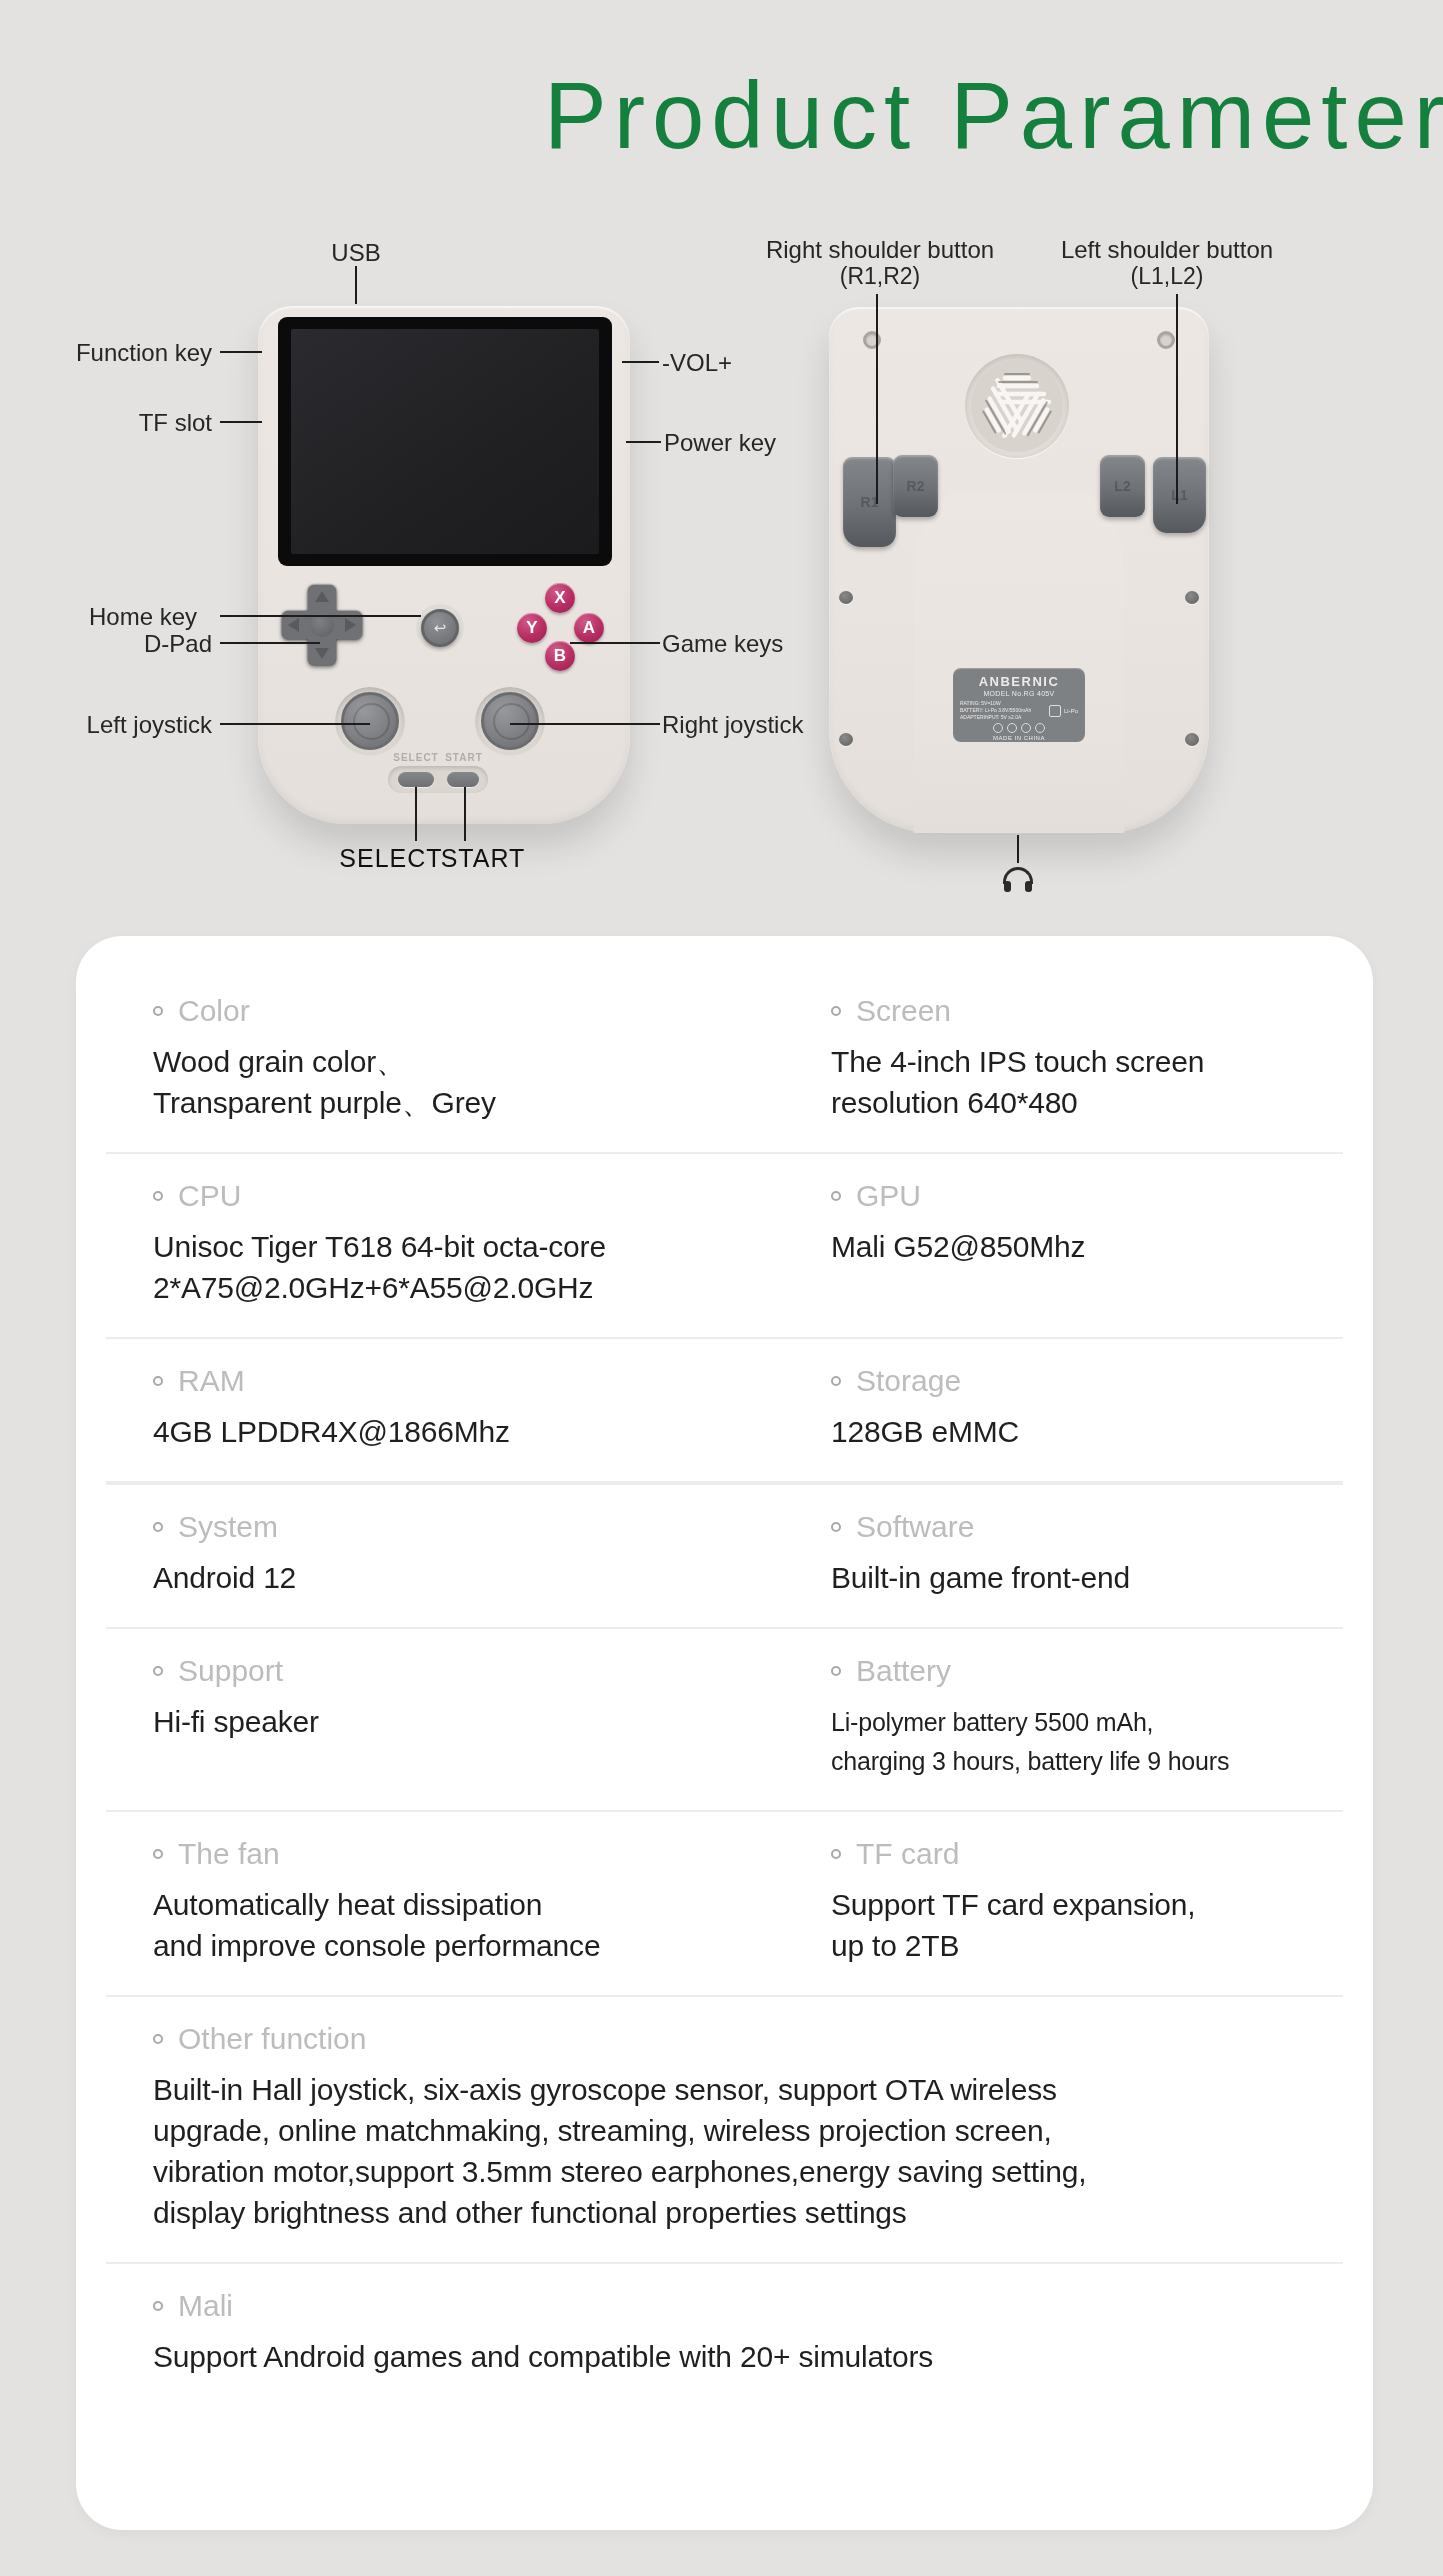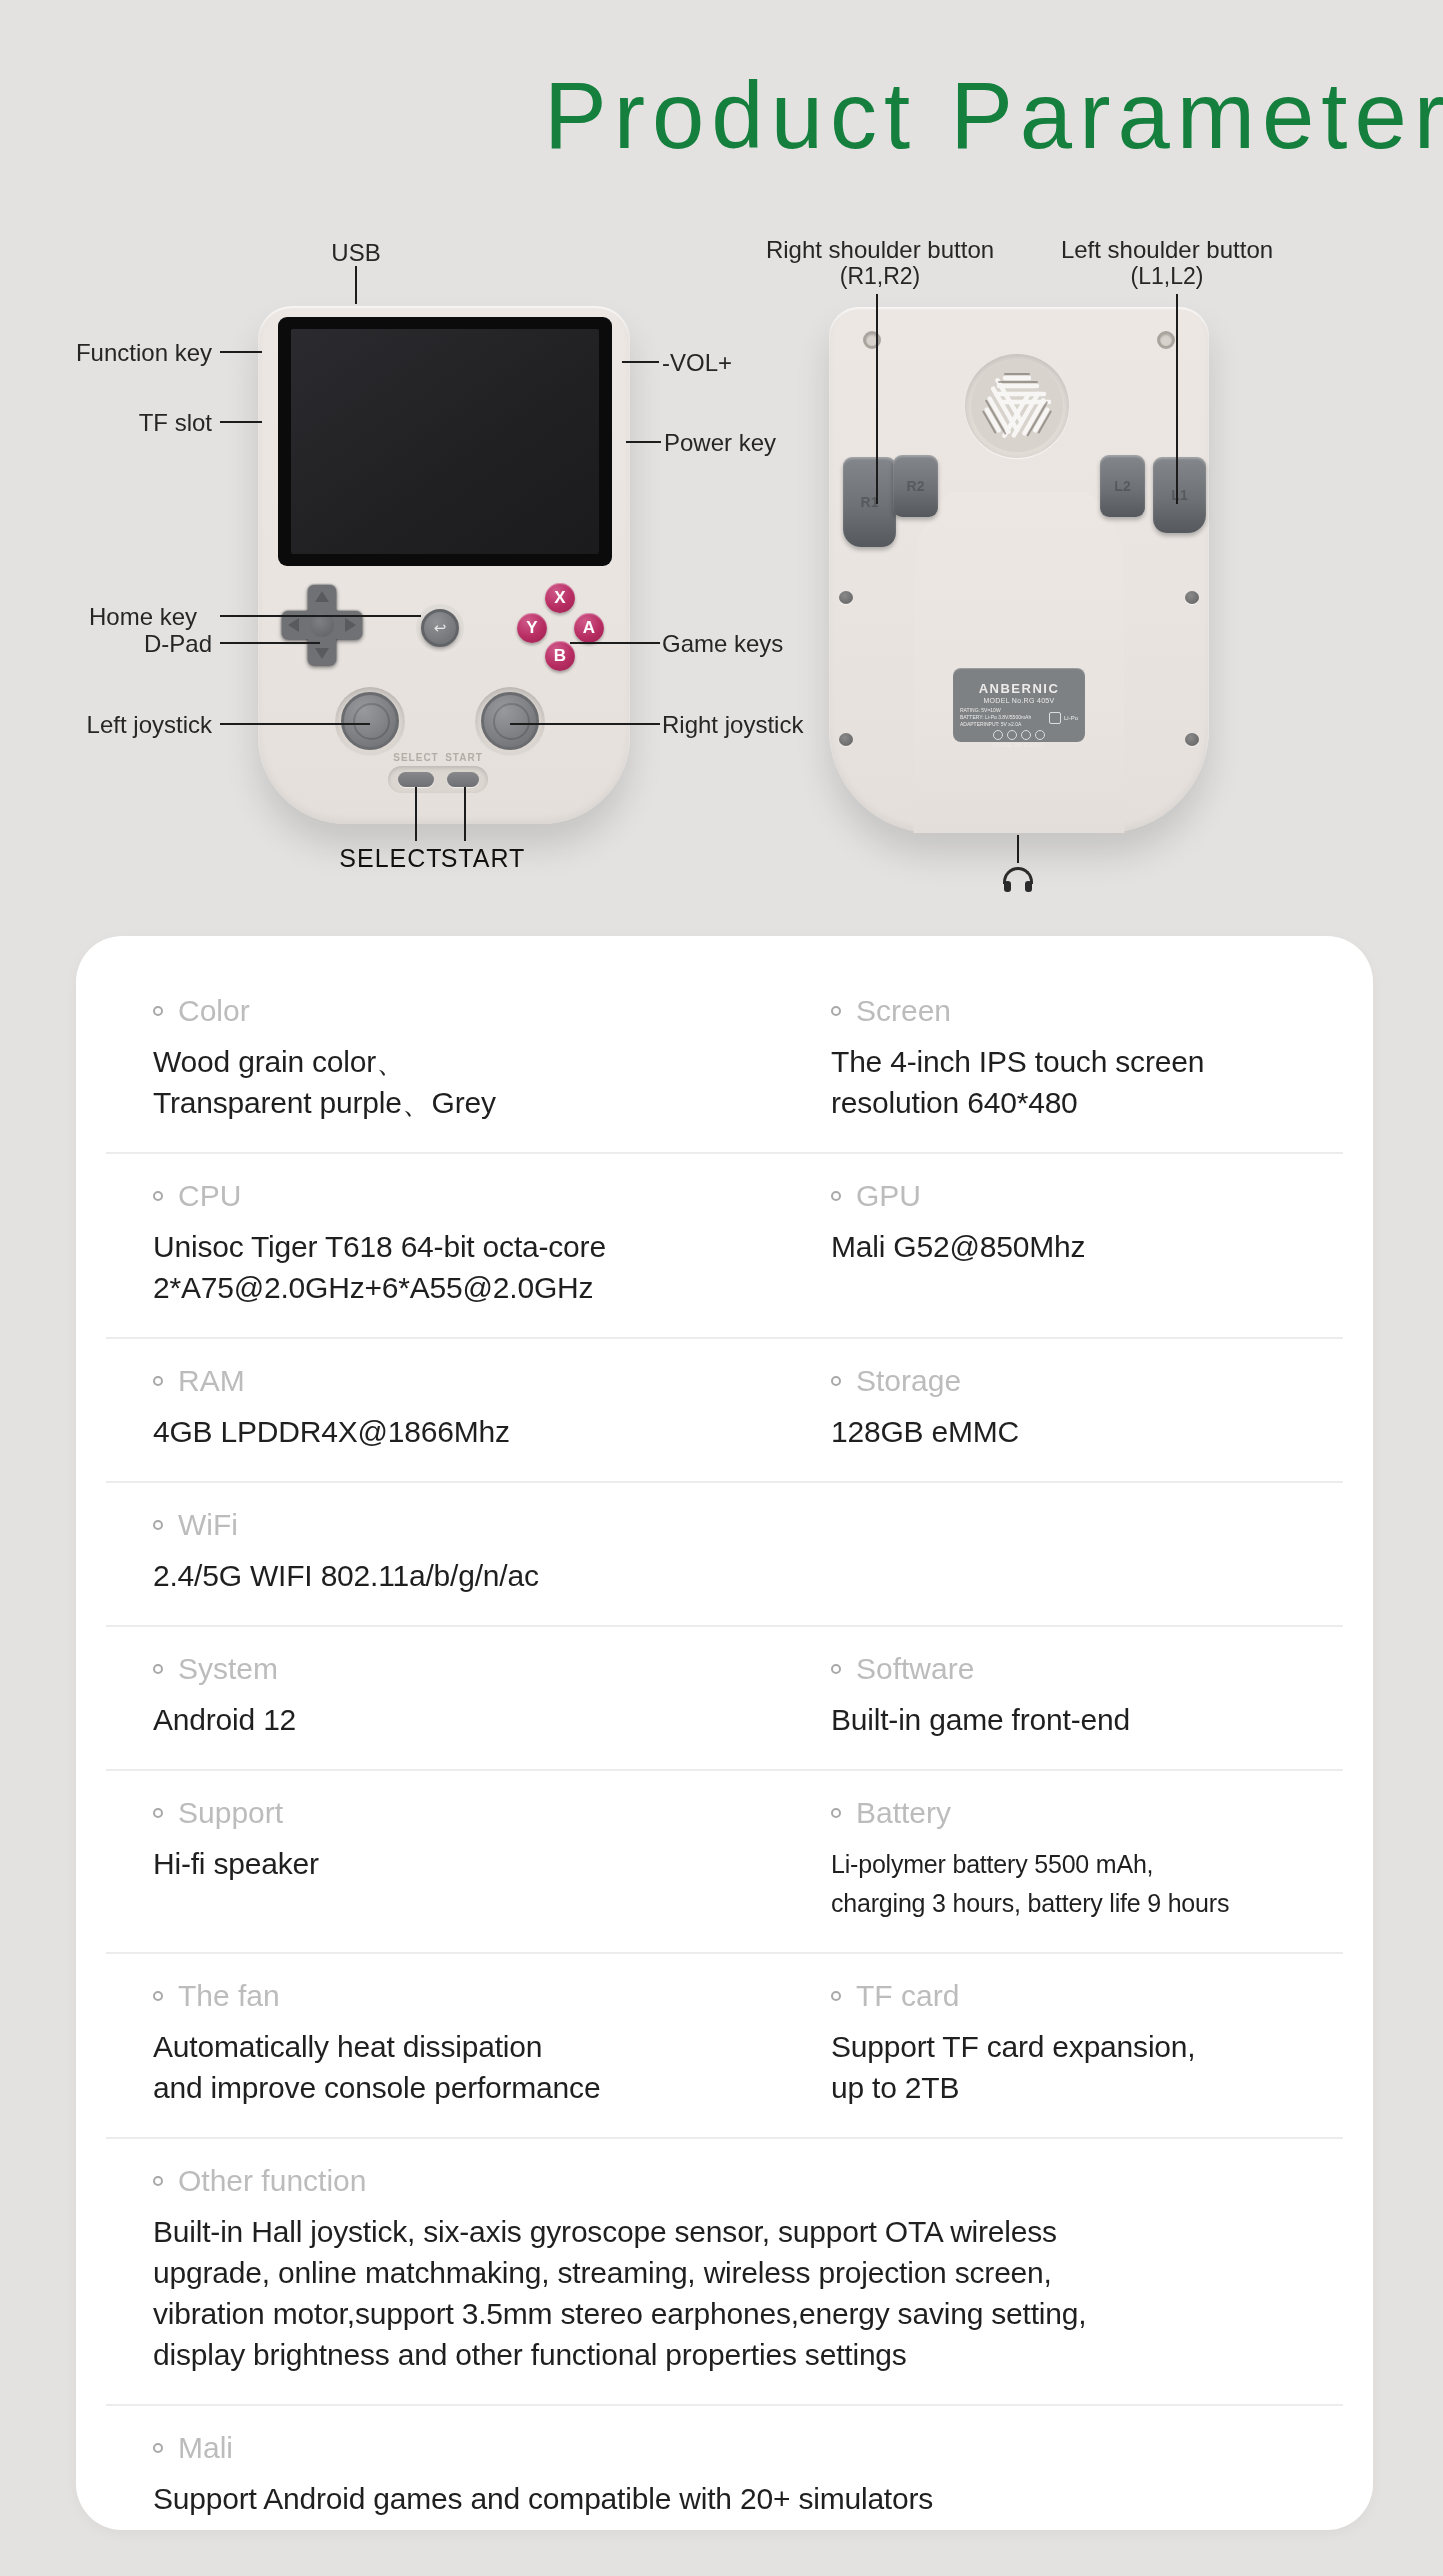--- a/index.html
+++ b/index.html
@@ -150,21 +150,21 @@
   }
   .sh-r1 { left:14px;   top:150px; width:53px; height:90px; border-radius:9px 9px 14px 18px; }
   .sh-r2 { left:64px;  top:148px; width:45px; height:62px; }
   .sh-l2 { left:271px; top:148px; width:45px; height:62px; }
   .sh-l1 { left:324px; top:150px; width:53px; height:76px; border-radius:9px 9px 18px 14px; }
 
   .plate {
     position:absolute; left:124px; top:361px; width:132px; height:74px;
     background:#7e8184; border-radius:8px; color:#ecebea;
     box-shadow:inset 0 1px 1px rgba(255,255,255,0.25);
-    display:flex; flex-direction:column; align-items:center; padding-top:14px; box-sizing:border-box;
+    display:flex; flex-direction:column; align-items:center; padding-top:7px; box-sizing:border-box;
   }
   .plate .brand { font-size:13px; font-weight:700; letter-spacing:1.5px; line-height:13px; }
   .plate .model { font-size:7px; margin-top:2px; line-height:8px; letter-spacing:0.3px; }
   .plate .info-row { display:flex; align-items:center; margin-top:2px; width:118px; }
   .plate .info-lines { flex:1; font-size:5px; line-height:7px; text-align:left; }
   .plate .li-po-wrap { display:flex; align-items:center; gap:3px; }
   .recycle-box { width:10px; height:10px; border:1px solid #dedede; border-radius:2px; }
   .plate .li-po { font-size:6px; }
   .plate .cert-row { display:flex; align-items:center; gap:4px; margin-top:2px; }
   .cert-ring { width:8px; height:8px; border:1px solid #dcdcdc; border-radius:50%; }
@@ -424,29 +424,20 @@
     <div>
       <div class="spec-label">
           <span class="ring"></span>
           <span>Storage</span>
         </div>
       <div class="spec-value">128GB eMMC</div>
     </div>
   </div>
   <div class="divider"></div>
 
-  <div class="spec-row single">
-    <div>
-      <div class="spec-label">
-          <span class="ring"></span>
-          <span>WiFi</span>
-        </div>
-      <div class="spec-value">2.4/5G WIFI 802.11a/b/g/n/ac</div>
-    </div>
-  </div>
   <div class="divider"></div>
 
   <div class="spec-row">
     <div>
       <div class="spec-label">
           <span class="ring"></span>
           <span>System</span>
         </div>
       <div class="spec-value">Android 12</div>
     </div>

